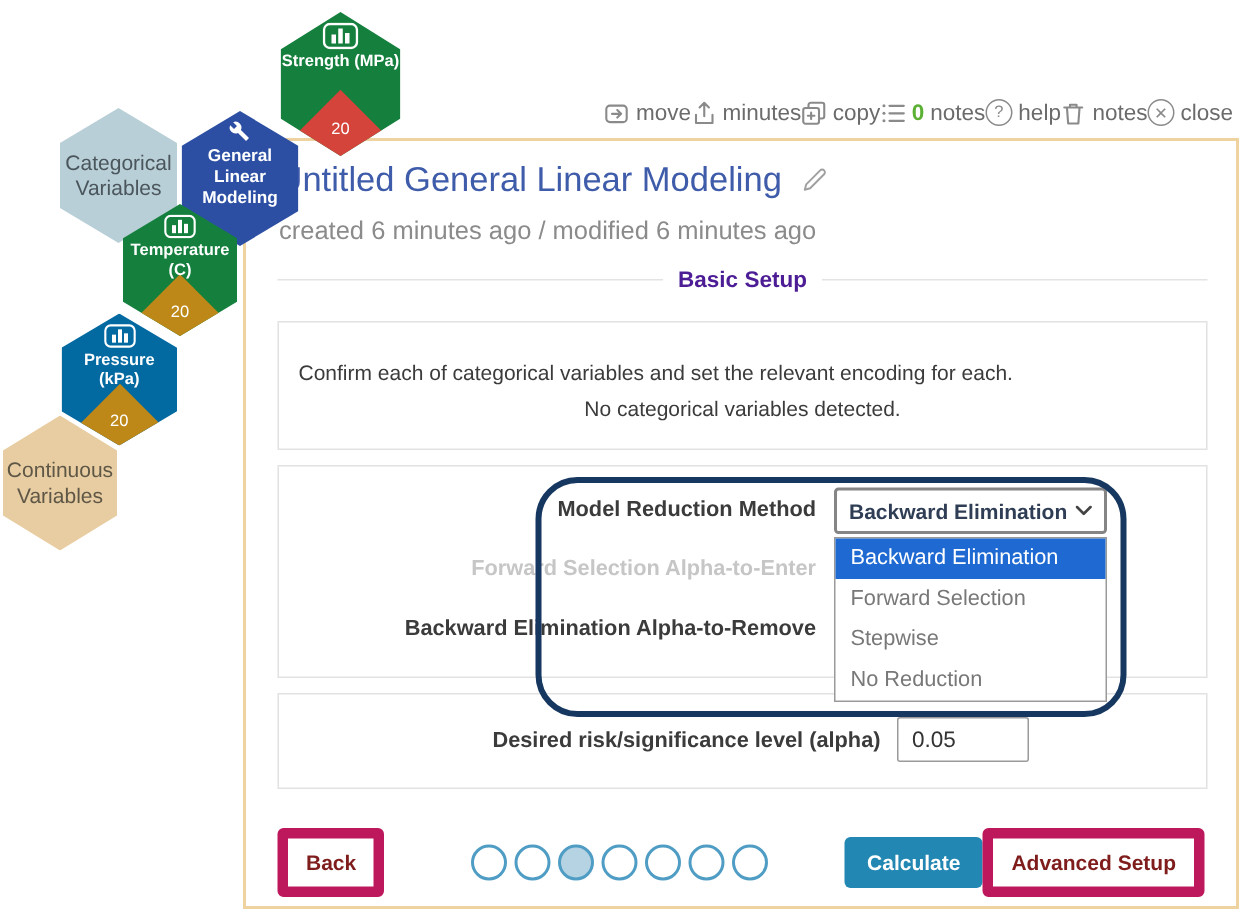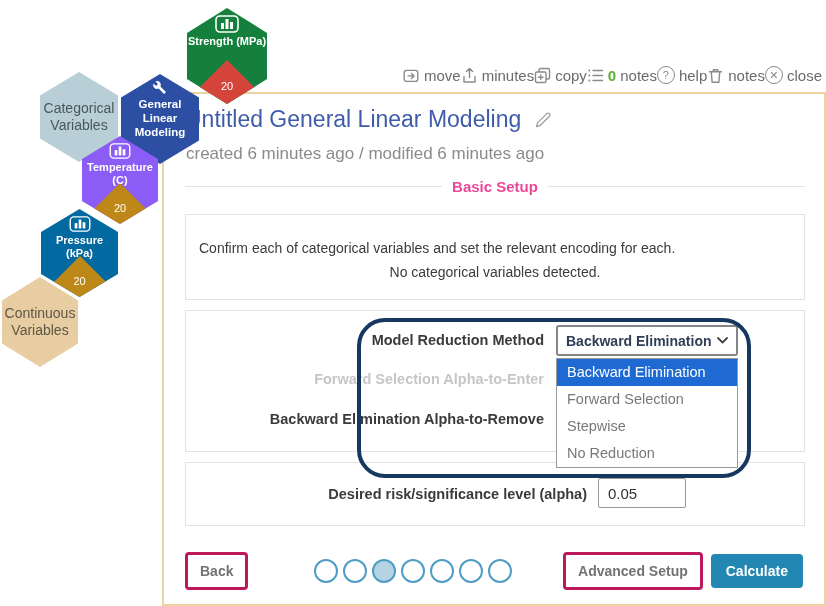--- a/index.html
+++ b/index.html
@@ -34,21 +34,21 @@
         align-items:center;justify-content:center;font-size:11px;color:#8a8a8a;}
   .grn0{font-weight:700;}
 
   
   #panel{position:absolute;left:162px;top:92px;width:660px;height:510px;background:#fff;
          border:2px solid #eed2a0;z-index:1;}
   .title-row{position:absolute;left:21px;top:12px;display:flex;align-items:center;gap:12px;}
   .page-title{font-size:23px;color:#3f5caa;}
   .subtitle{position:absolute;left:22px;top:50px;font-size:17px;color:#8b8b8b;}
   .setup-head{position:absolute;left:21px;top:84px;width:620px;display:flex;align-items:center;
-              gap:10px;color:#ec4899;font-size:15px;font-weight:700;}
+              gap:10px;color:#4c1d95;font-size:15px;font-weight:700;}
   .setup-head::before,.setup-head::after{content:"";flex:1;border-top:1px solid #e3e3e3;}
   .box{position:absolute;left:21px;width:618px;border:1px solid #e2e2e2;border-radius:0;background:#fff;}
   .box1{top:120px;height:84px;font-size:14px;}
   .box1 .l1{margin:25px 0 0 13px;text-align:left;}
   .box1 .l2{margin-top:8px;text-align:center;}
   .box2{top:216px;height:140px;}
   .box3{top:368px;height:62px;}
   .flabel{position:absolute;left:0;right:260px;text-align:right;font-size:14.5px;font-weight:600;color:#3b3b3b;}
   .mr-label{top:21px;}
   .fs-label{top:60px;color:#c6c6c6;}
@@ -60,21 +60,21 @@
   .droplist{position:absolute;left:370px;top:47px;width:182px;background:#fff;border:1px solid #9a9a9a;
             box-sizing:border-box;z-index:8;font-size:14.5px;color:#787878;}
   .opt{line-height:27px;padding-left:10px;cursor:pointer;}
   .opt-selected{color:#fff;}
   .ring{position:absolute;left:193px;top:224px;width:386px;height:152px;border:4px solid #16375f;
         border-radius:28px;z-index:9;pointer-events:none;}
   .alpha-input{position:absolute;left:412px;top:15px;width:88px;height:30px;border:1px solid #9a9a9a;
                border-radius:2px;font-family:"Liberation Sans",sans-serif;font-size:15px;color:#333;
                padding:0 0 0 9px;box-sizing:border-box;}
   .footer{position:absolute;left:21px;top:458px;width:618px;display:flex;align-items:center;}
-  .btn{border:3px solid #be185d;border-radius:4px;background:#fff;color:#737373;font-weight:600;
+  .btn{border:7px solid #be185d;border-radius:4px;background:#fff;color:#7f1d1d;font-weight:600;
        font-size:14px;font-family:"Liberation Sans",sans-serif;padding:8px 12px;cursor:pointer;}
   .btn-calc{border:none;color:#fff;padding:9px 15px;margin-left:8px;}
   .dots{flex:1;display:flex;justify-content:center;gap:5px;margin-left:14px;}
   .dot{width:20px;height:20px;border:2px solid #4f9dc4;border-radius:50%;background:#fff;cursor:pointer;}
   .dot-active{background:#b5d3e2;}
 </style>
 </head>
 <body>
 
 <div class="hx hx-strength" style="background-color: #15803d; margin-left: 30px;">
@@ -93,21 +93,21 @@
   <div class="lbl" style="color: rgb(75, 86, 92);">Categorical Variables</div>
 </div>
 
 <div class="hx hx-glm" style="background-color: rgb(44, 79, 163);">
   <svg class="icn" width="18" height="18" viewBox="0 0 24 24" style="transform:scaleX(-1)">
     <path d="M14.7 6.7l3.4-3.4a5.2 5.2 0 0 0-6.9 6.9L4 17.4 6.6 20l7.2-7.2a5.2 5.2 0 0 0 6.9-6.9l-3.4 3.4-2.6-2.6z" fill="#fff"></path>
   </svg>
   <div class="lbl">General Linear Modeling</div>
 </div>
 
-<div class="hx hx-temperature" style="background-color: #8b5cf6;">
+<div class="hx hx-temperature" style="background-color: #15803d;">
   <div class="dia" style="background-color: rgb(189, 136, 24);"></div>
   <svg class="icn" width="22" height="16" viewBox="0 0 24 18">
     <rect x="1" y="1" width="22" height="16" rx="4" fill="none" stroke="#fff" stroke-width="1.6"></rect>
     <rect x="6" y="8" width="3" height="6" fill="#fff"></rect>
       <rect x="10.5" y="4" width="3" height="10" fill="#fff"></rect>
       <rect x="15" y="7" width="3" height="7" fill="#fff"></rect>
   </svg>
   <div class="lbl">Temperature (C)</div>
   <div class="bdg">20</div>
 </div>
@@ -223,16 +223,16 @@
     <button class="btn">Back</button>
     <div class="dots">
       <span class="dot"></span>
       <span class="dot"></span>
       <span class="dot dot-active"></span>
       <span class="dot"></span>
       <span class="dot"></span>
       <span class="dot"></span>
       <span class="dot"></span>
     </div>
+    <button class="btn btn-calc" style="background-color: rgb(34, 135, 178);">Calculate</button>
     <button class="btn">Advanced Setup</button>
-    <button class="btn btn-calc" style="background-color: rgb(34, 135, 178);">Calculate</button>
   </div>
 </div>
 
 </body></html>

